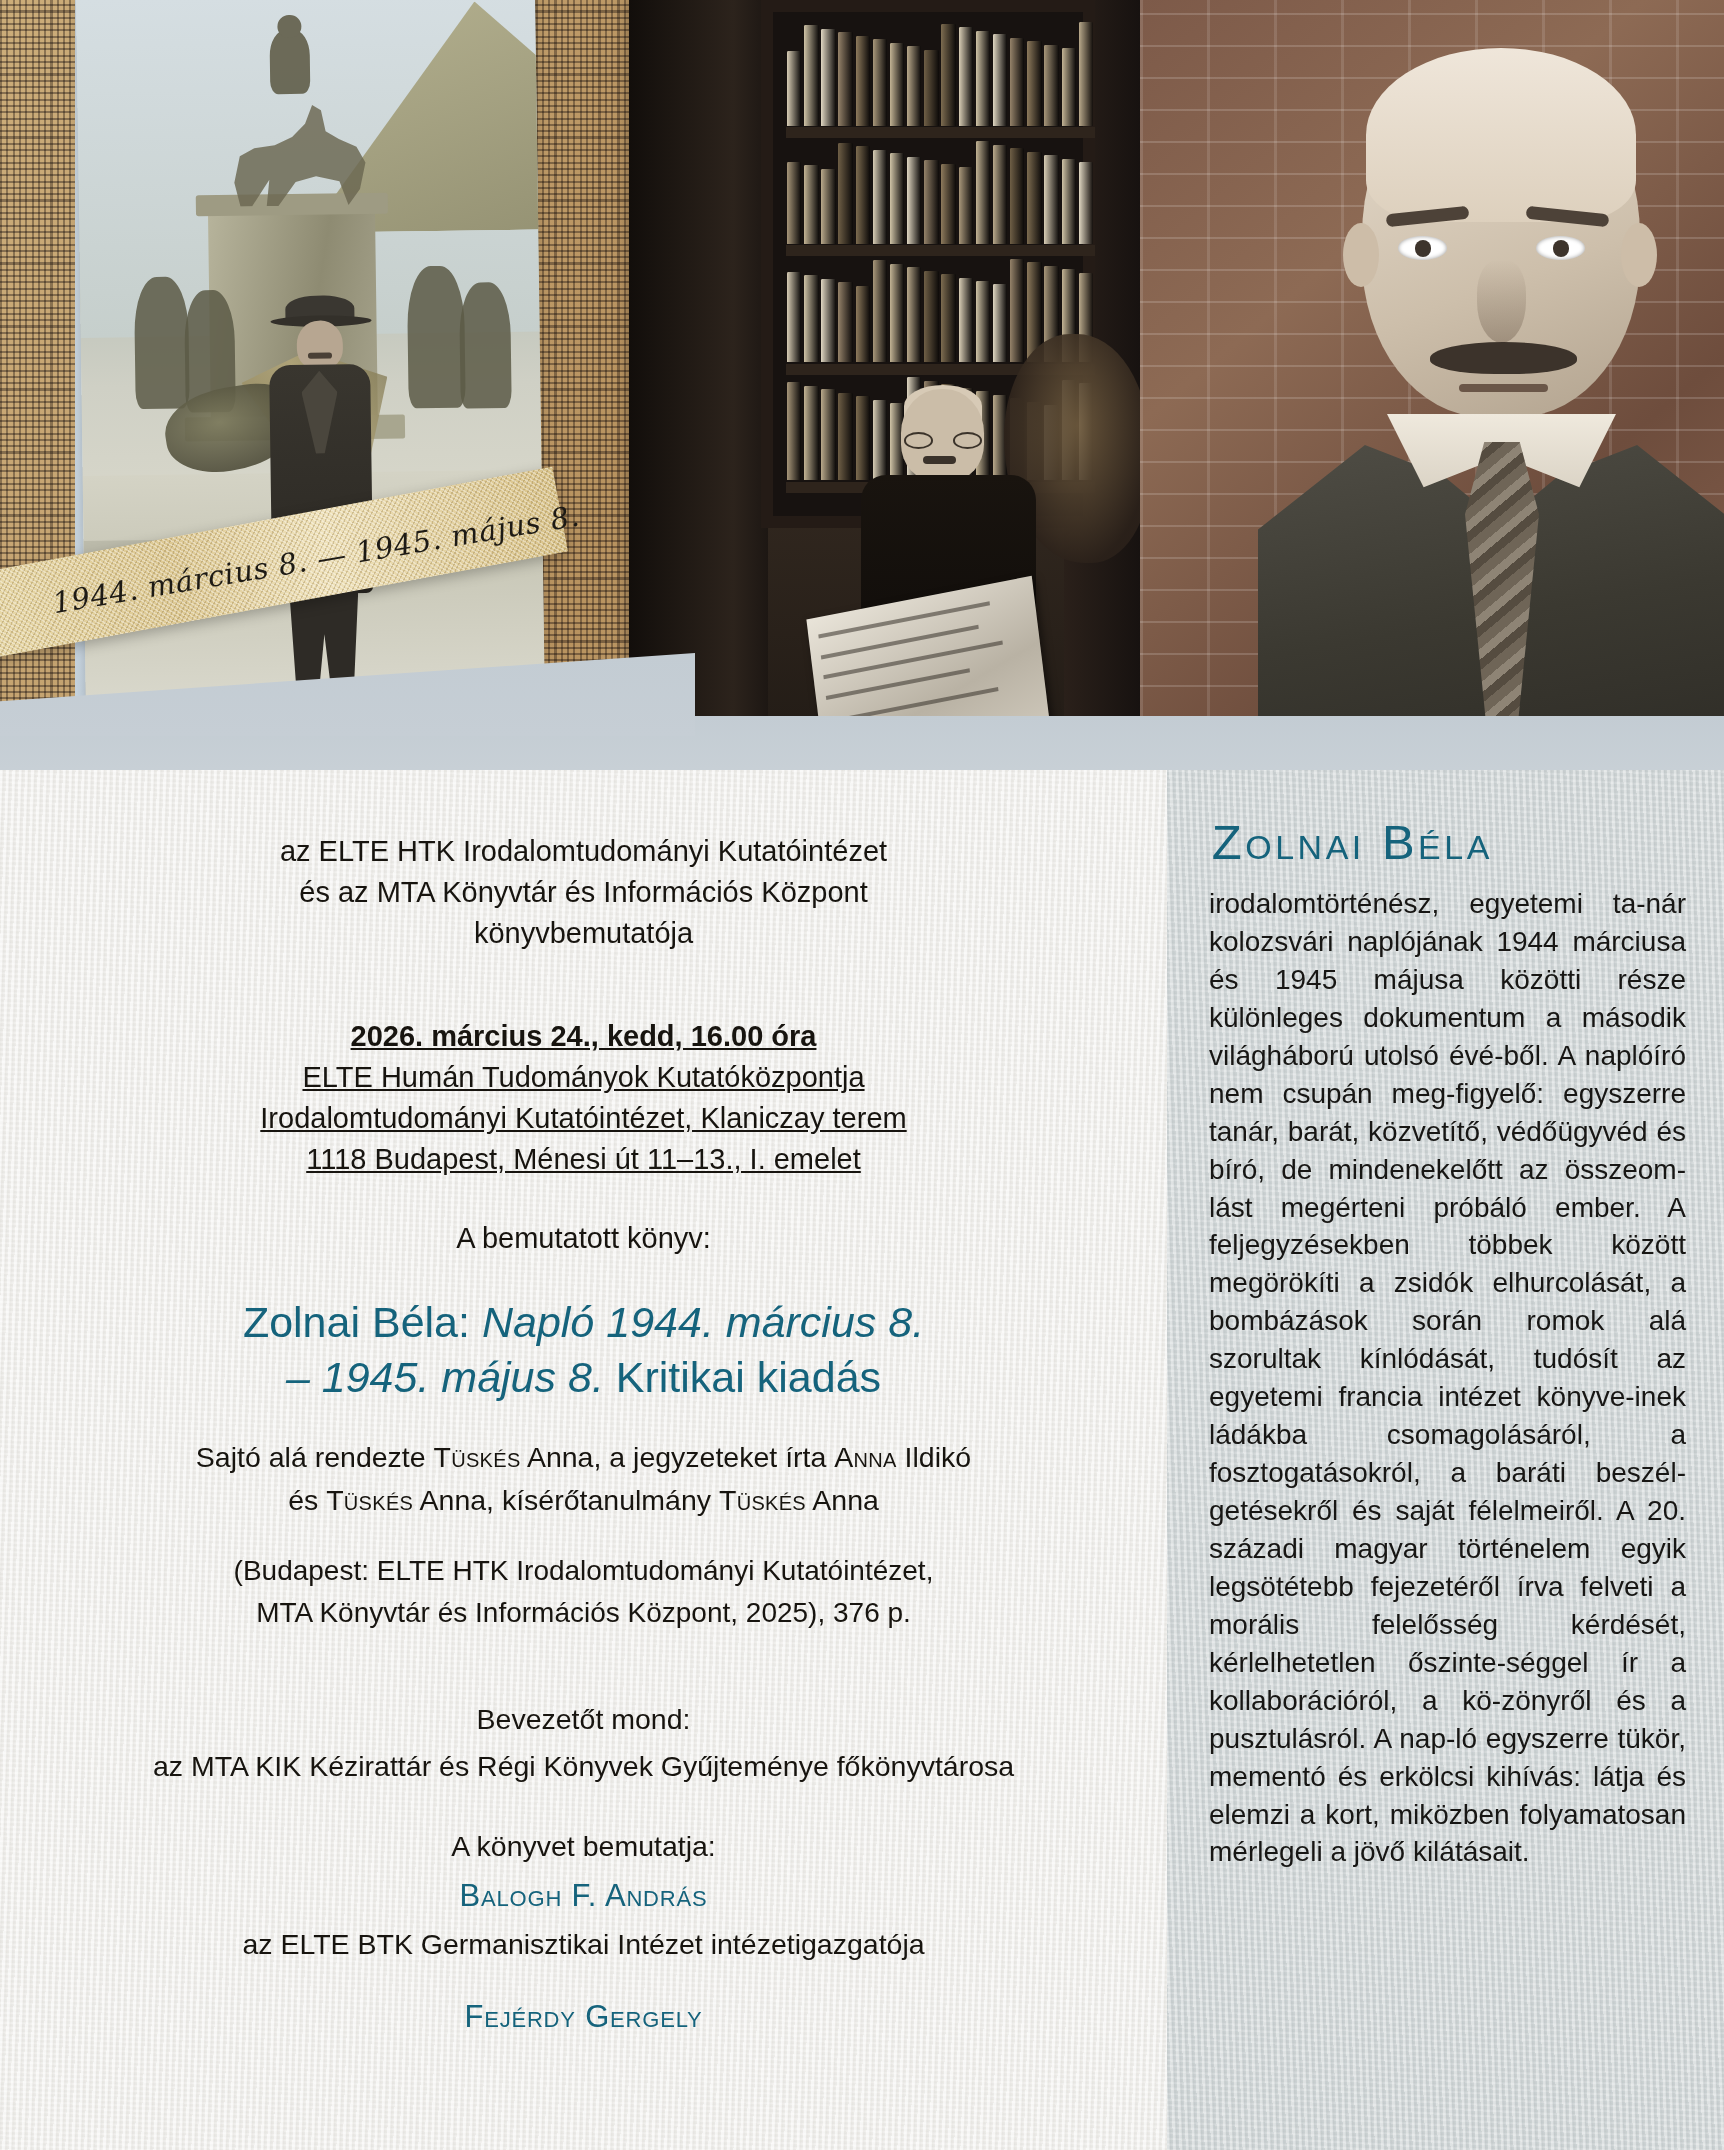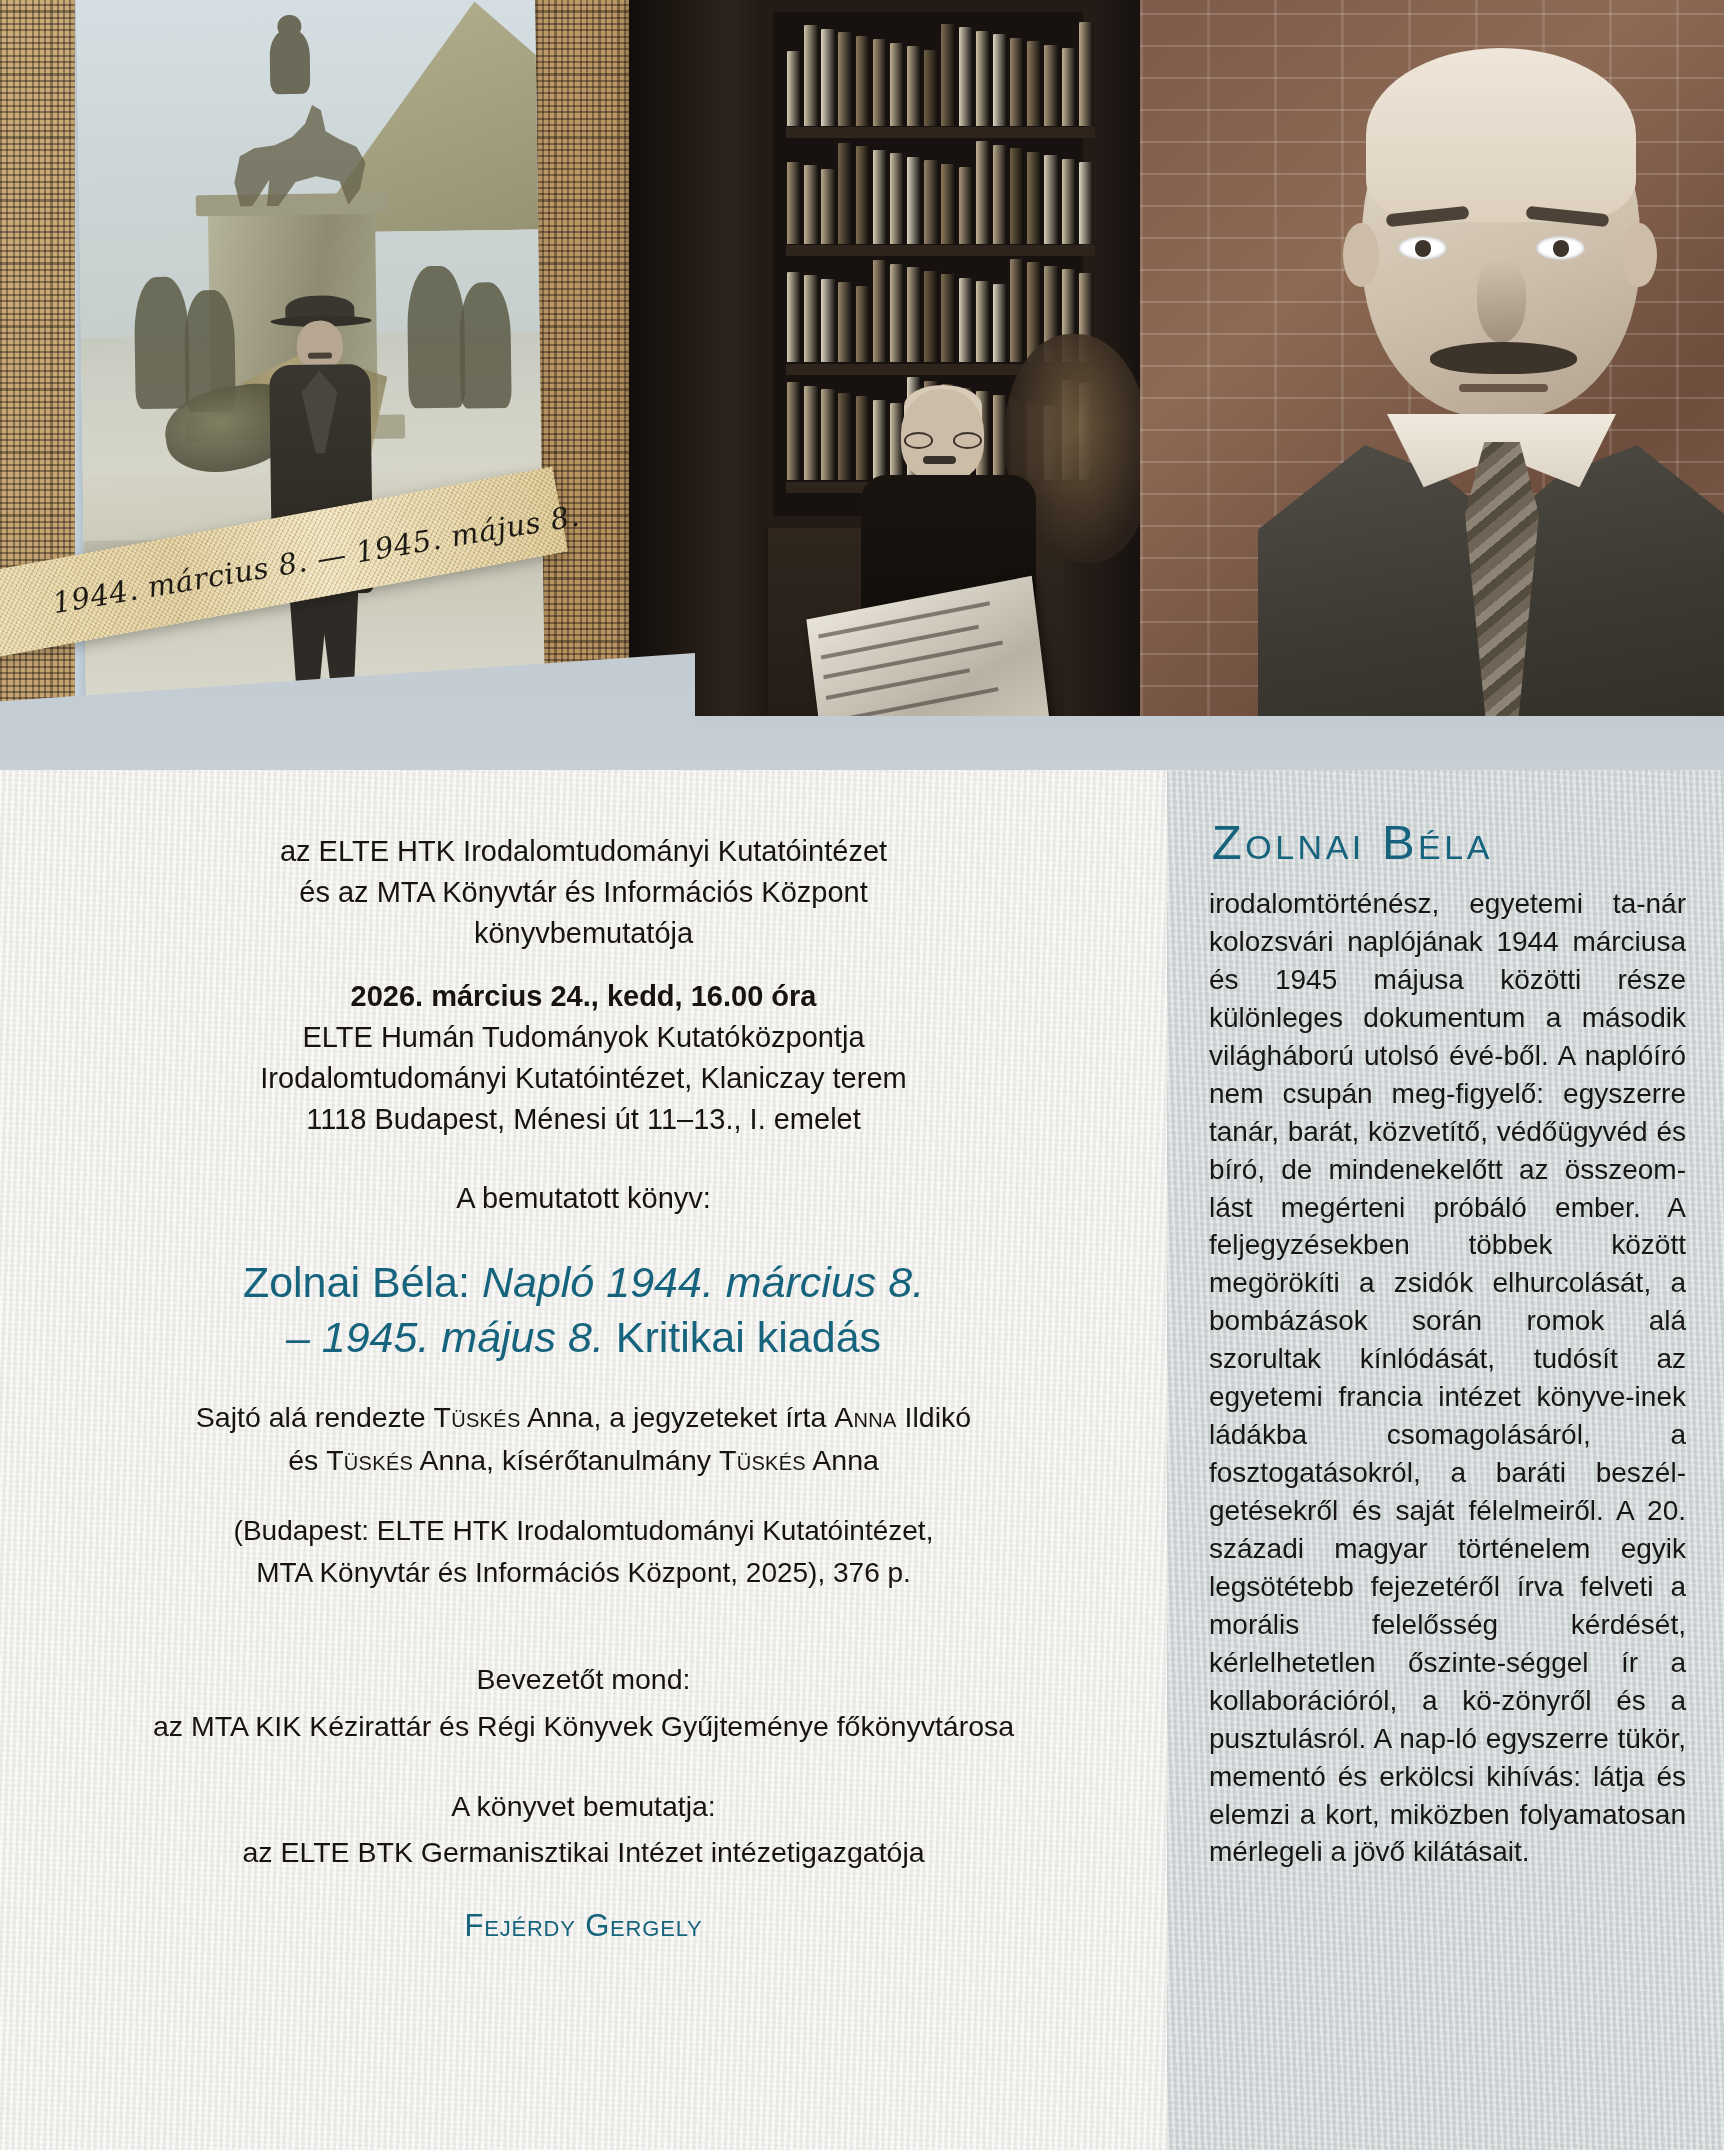--- a/index.html
+++ b/index.html
@@ -240,21 +240,21 @@
       repeating-linear-gradient(88deg, rgba(255,255,255,.35) 0 2.1px, rgba(175,183,185,.30) 3.5px, rgba(255,255,255,0) 6.3px),
       repeating-linear-gradient(3deg, rgba(255,255,255,.22) 0 1.4px, rgba(0,0,0,.02) 2.8px, rgba(255,255,255,0) 5.6px);
     padding:50px 38px 0 42px;
     box-sizing:border-box;
     color:#171614;
   }
 
   
   .l-block{font-size:29px;line-height:1.42;font-weight:400;}
   .l-intro{margin:63px auto 0;width:785px;}
-  .l-when{margin:21px auto 0;width:848px;}
+  .l-when{margin:61px auto 0;width:848px;text-decoration:underline;}
   .l-when .bold{font-weight:700;}
   .l-booklabel{margin:38px auto 0;width:785px;}
 
   .booktitle{
     margin:36px auto 0;width:924px;
     font-size:43px;line-height:1.26;
     color:#15637c;font-weight:400;
   }
   .booktitle .it{font-style:italic;text-align:center;}
 
@@ -489,20 +489,21 @@
       <div>MTA Könyvtár és Információs Központ, 2025), 376 p.</div>
     </div>
 
     <div class="l-speakers">
       <div>Bevezetőt mond:</div>
       <div class="spk-role">az MTA KIK Kézirattár és Régi Könyvek Gyűjteménye főkönyvtárosa</div>
 
       <div class="spk-gap"></div>
 
       <div>A könyvet bemutatja:</div>
+      <div class="spk-name">Balogh F. András</div>
       <div class="spk-role">az ELTE BTK Germanisztikai Intézet intézetigazgatója</div>
 
       <div class="spk-gap sm"></div>
 
       <div class="spk-name">Fejérdy Gergely</div>
     </div>
 
   </div>
 
   <div class="rightcol">

